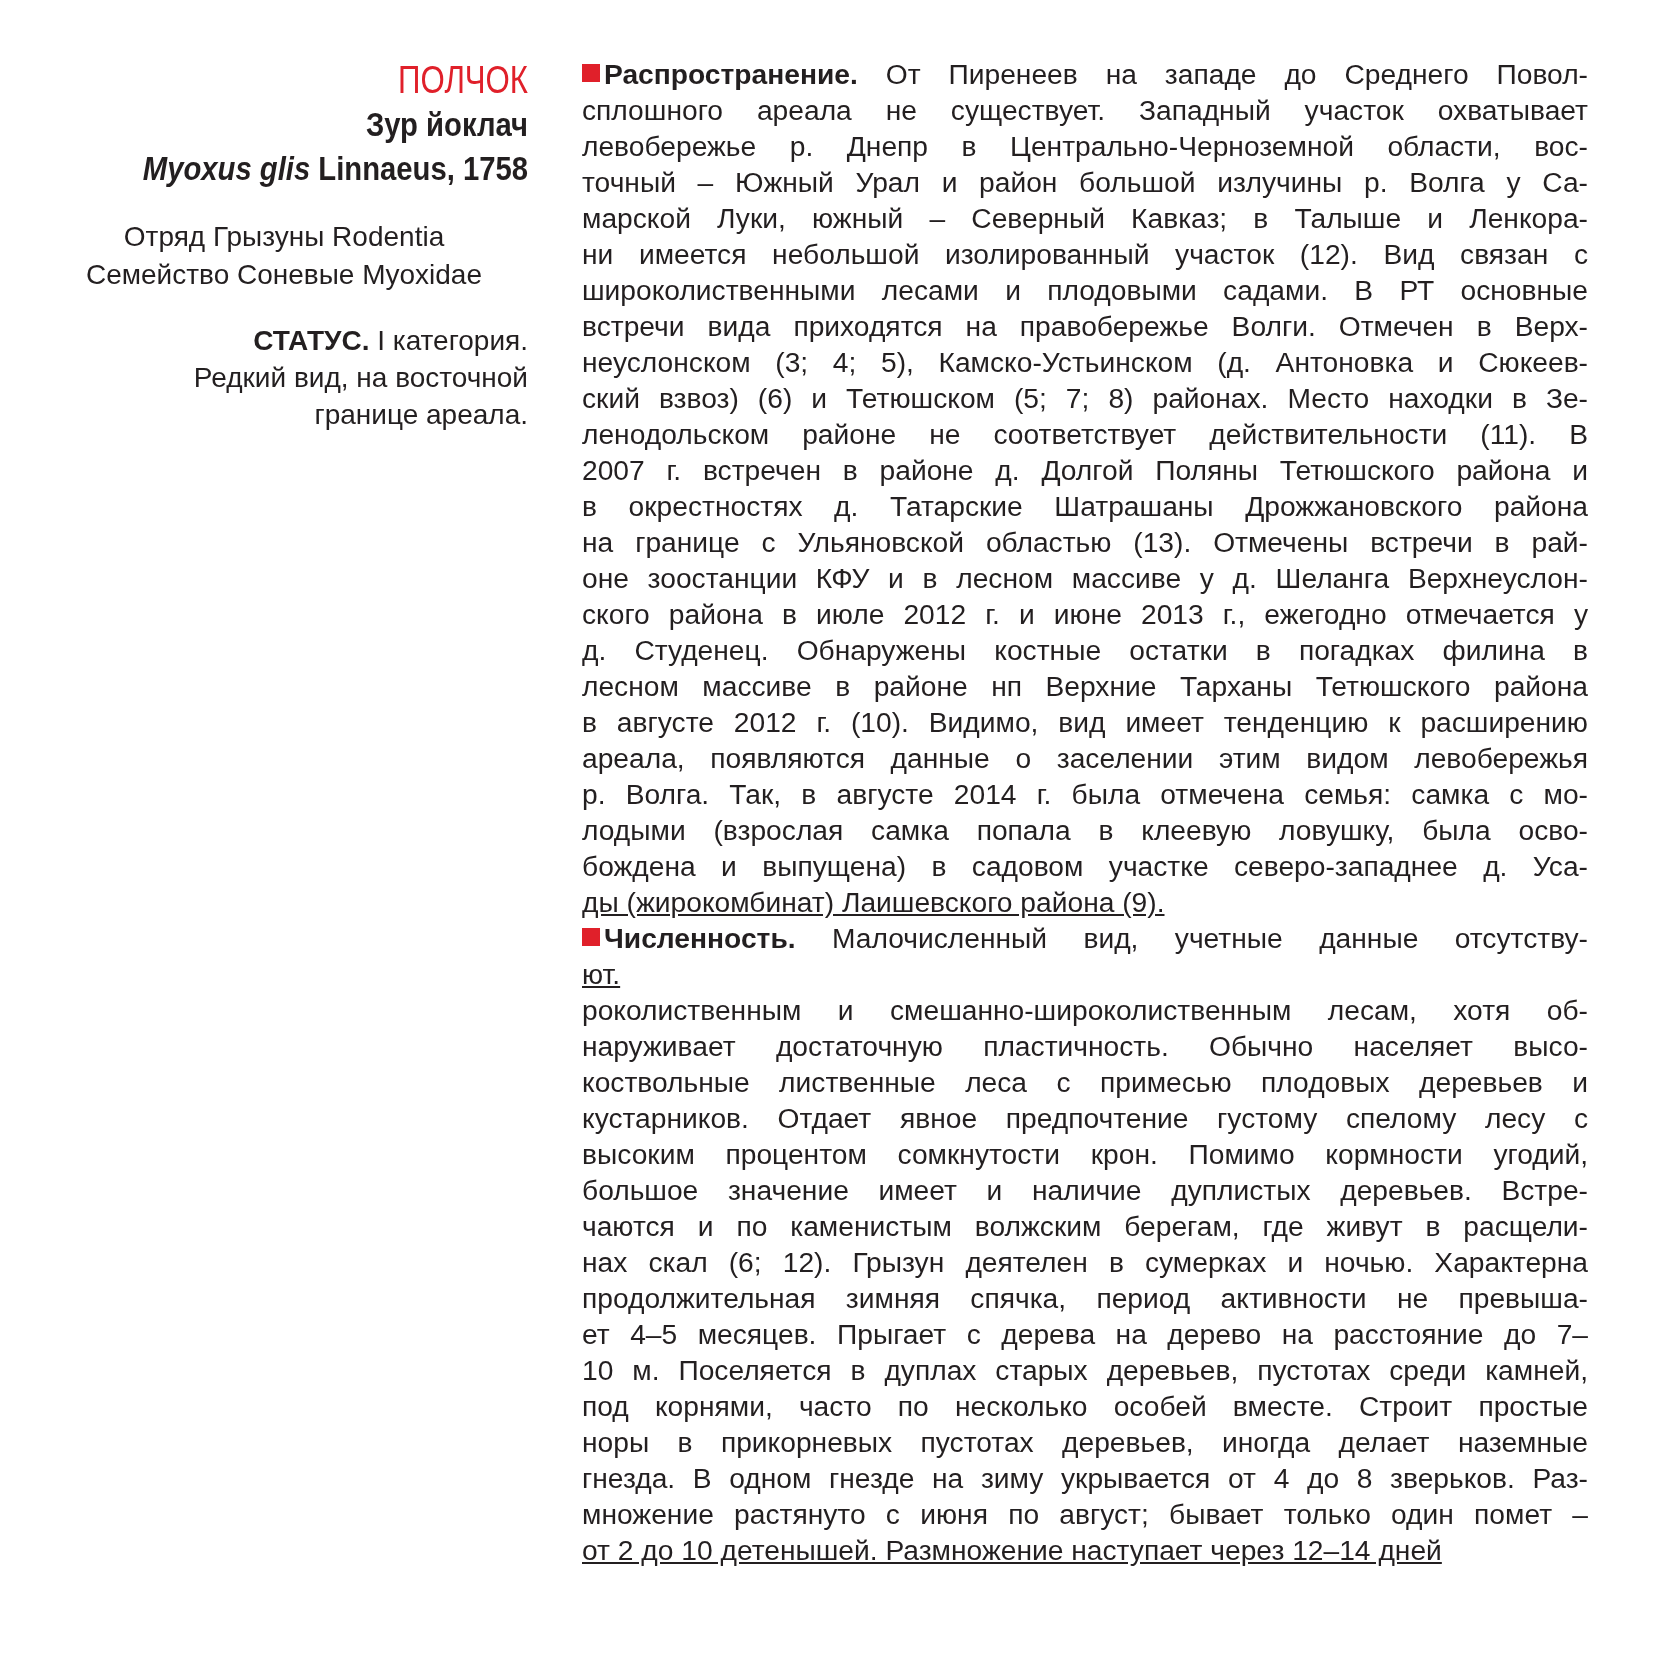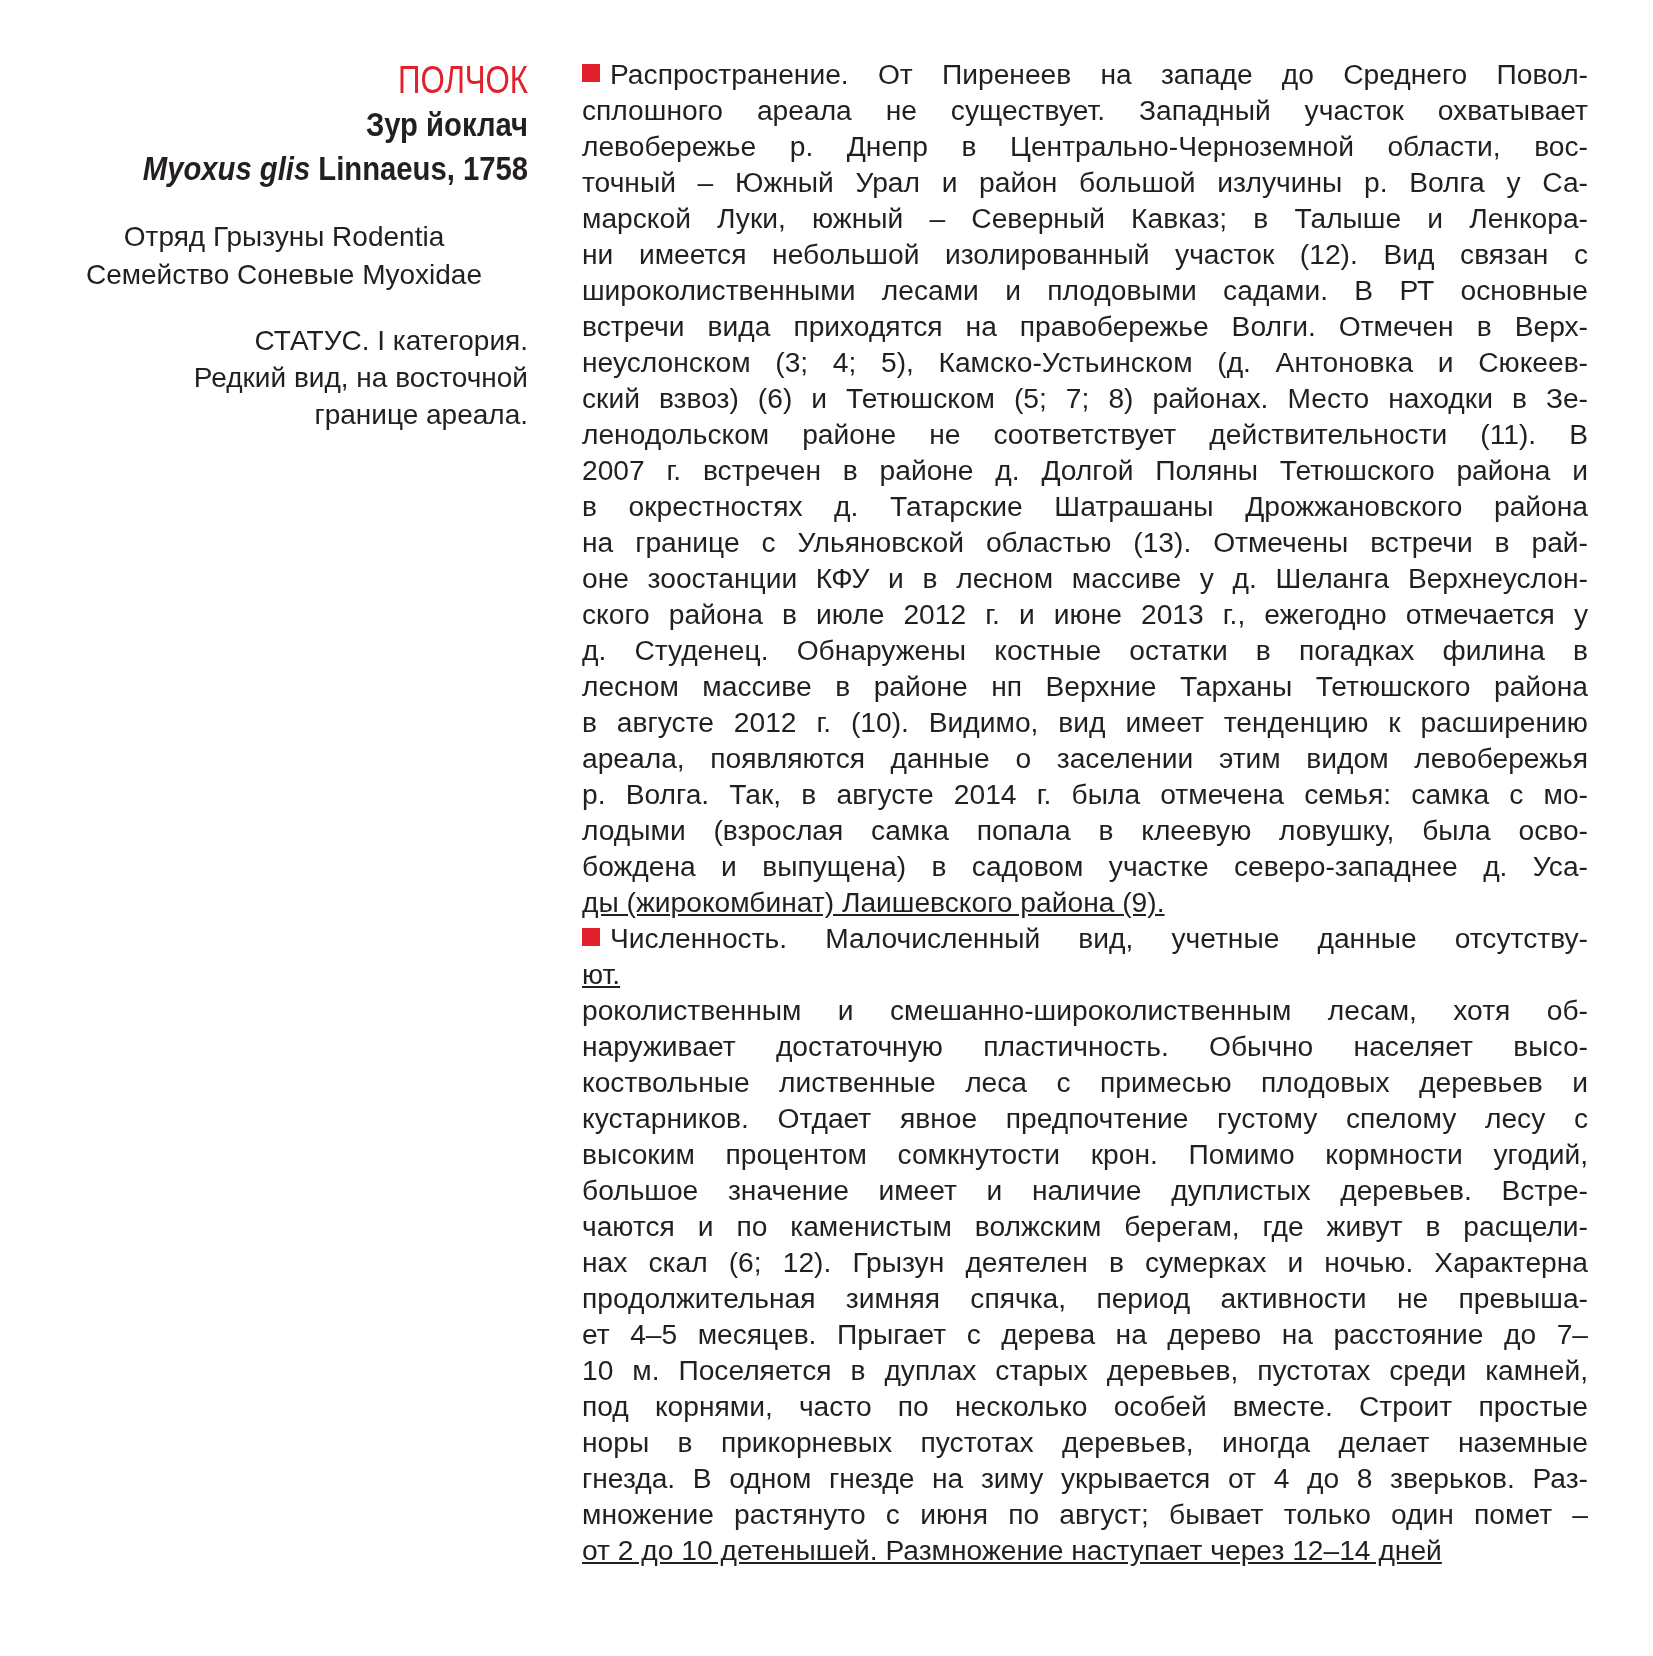--- a/index.html
+++ b/index.html
@@ -5,26 +5,26 @@
   html, body { margin:0; padding:0; background:#ffffff; }
   body { width:1653px; height:1656px; position:relative; overflow:hidden;
          font-family:"Liberation Sans", sans-serif; color:#231f20; }
   .left { position:absolute; left:40px; top:58px; width:488px; text-align:right; }
   .title-ru { color:#e0202a; font-size:38px; line-height:44px; font-family:"Liberation Sans", sans-serif; transform:scaleX(0.82); transform-origin:right center; }
   .title-tat { font-weight:bold; font-size:34px; line-height:44px; transform:scaleX(0.86); transform-origin:right center; }
   .latin { font-size:34px; line-height:44px; font-weight:bold; transform:scaleX(0.86); transform-origin:right center; }
   .latin i { font-style:italic; }
   .taxon { margin-top:28px; font-size:28px; line-height:38px;text-align:center; }
   .status { margin-top:28px; font-size:28px; line-height:37px; }
-  .status b { font-weight:normal;text-align:center; }
+  .status b { font-weight:bold;text-align:center; }
   .right { position:absolute; left:582px; top:56px; width:1006px; font-size:28.2px; line-height:36px; text-align:justify; }
   .line { display:block; text-align:justify; text-align-last:justify; white-space:nowrap; height:36px; }
   .line.last { text-align-last:left;text-decoration:underline; }
   .marker { display:inline-block; width:18px; height:18px; background:#e0202a; margin-right:4px; vertical-align:2px; }
-  .head { font-weight:normal;margin-left:6px; }
+  .head { font-weight:bold; }
 </style>
 </head>
 <body>
 
 <div class="left">
   <div class="title-ru">ПОЛЧОК</div>
   <div class="title-tat">Зур йоклач</div>
   <div class="latin"><i>Myoxus glis</i><span> Linnaeus, 1758</span></div>
   <div class="taxon">
     <div>Отряд Грызуны Rodentia</div>

